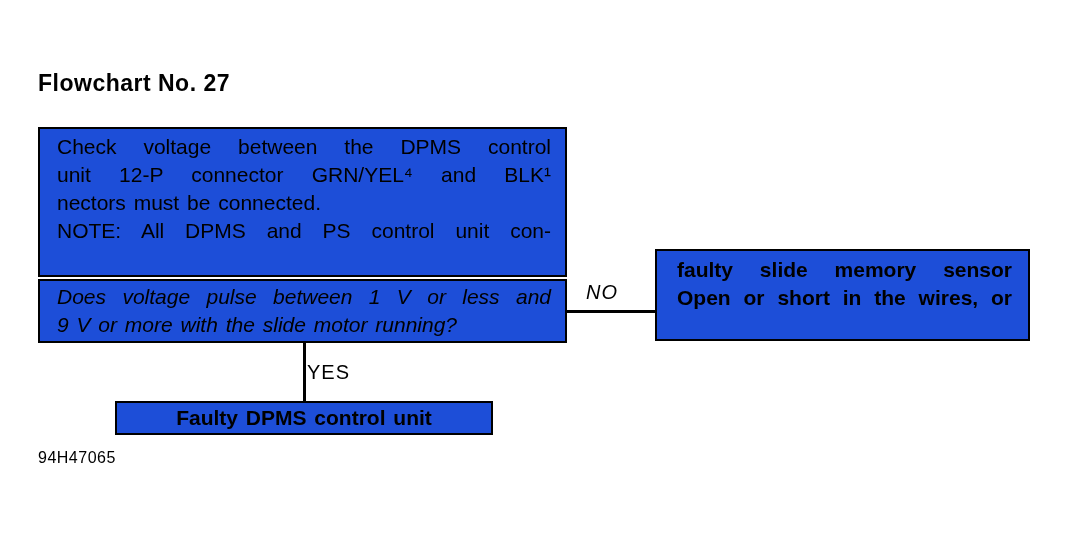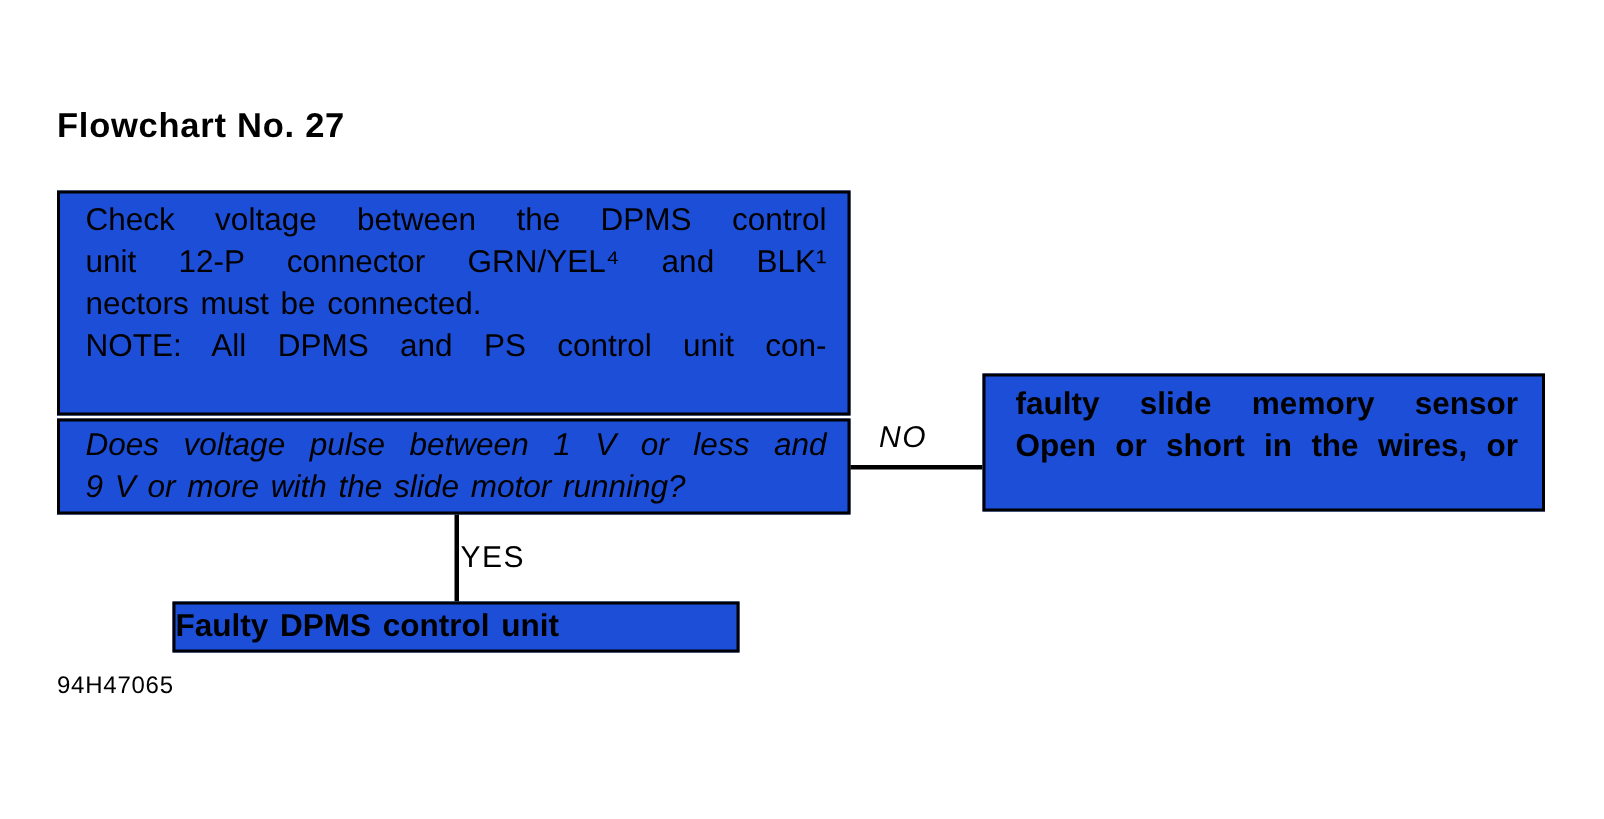--- a/index.html
+++ b/index.html
@@ -60,20 +60,21 @@
     height: 92px;
     padding: 5px 16px 0 20px;
     font-weight: bold;
   }
   .result-yes-box {
     left: 115px;
     top: 401px;
     width: 378px;
     height: 34px;
     font-weight: bold;
+    text-align: center;
     line-height: 29px;
   }
   .connector-h {
     position: absolute;
     left: 567px;
     top: 310px;
     width: 88px;
     height: 3px;
     background: #000000;
   }

